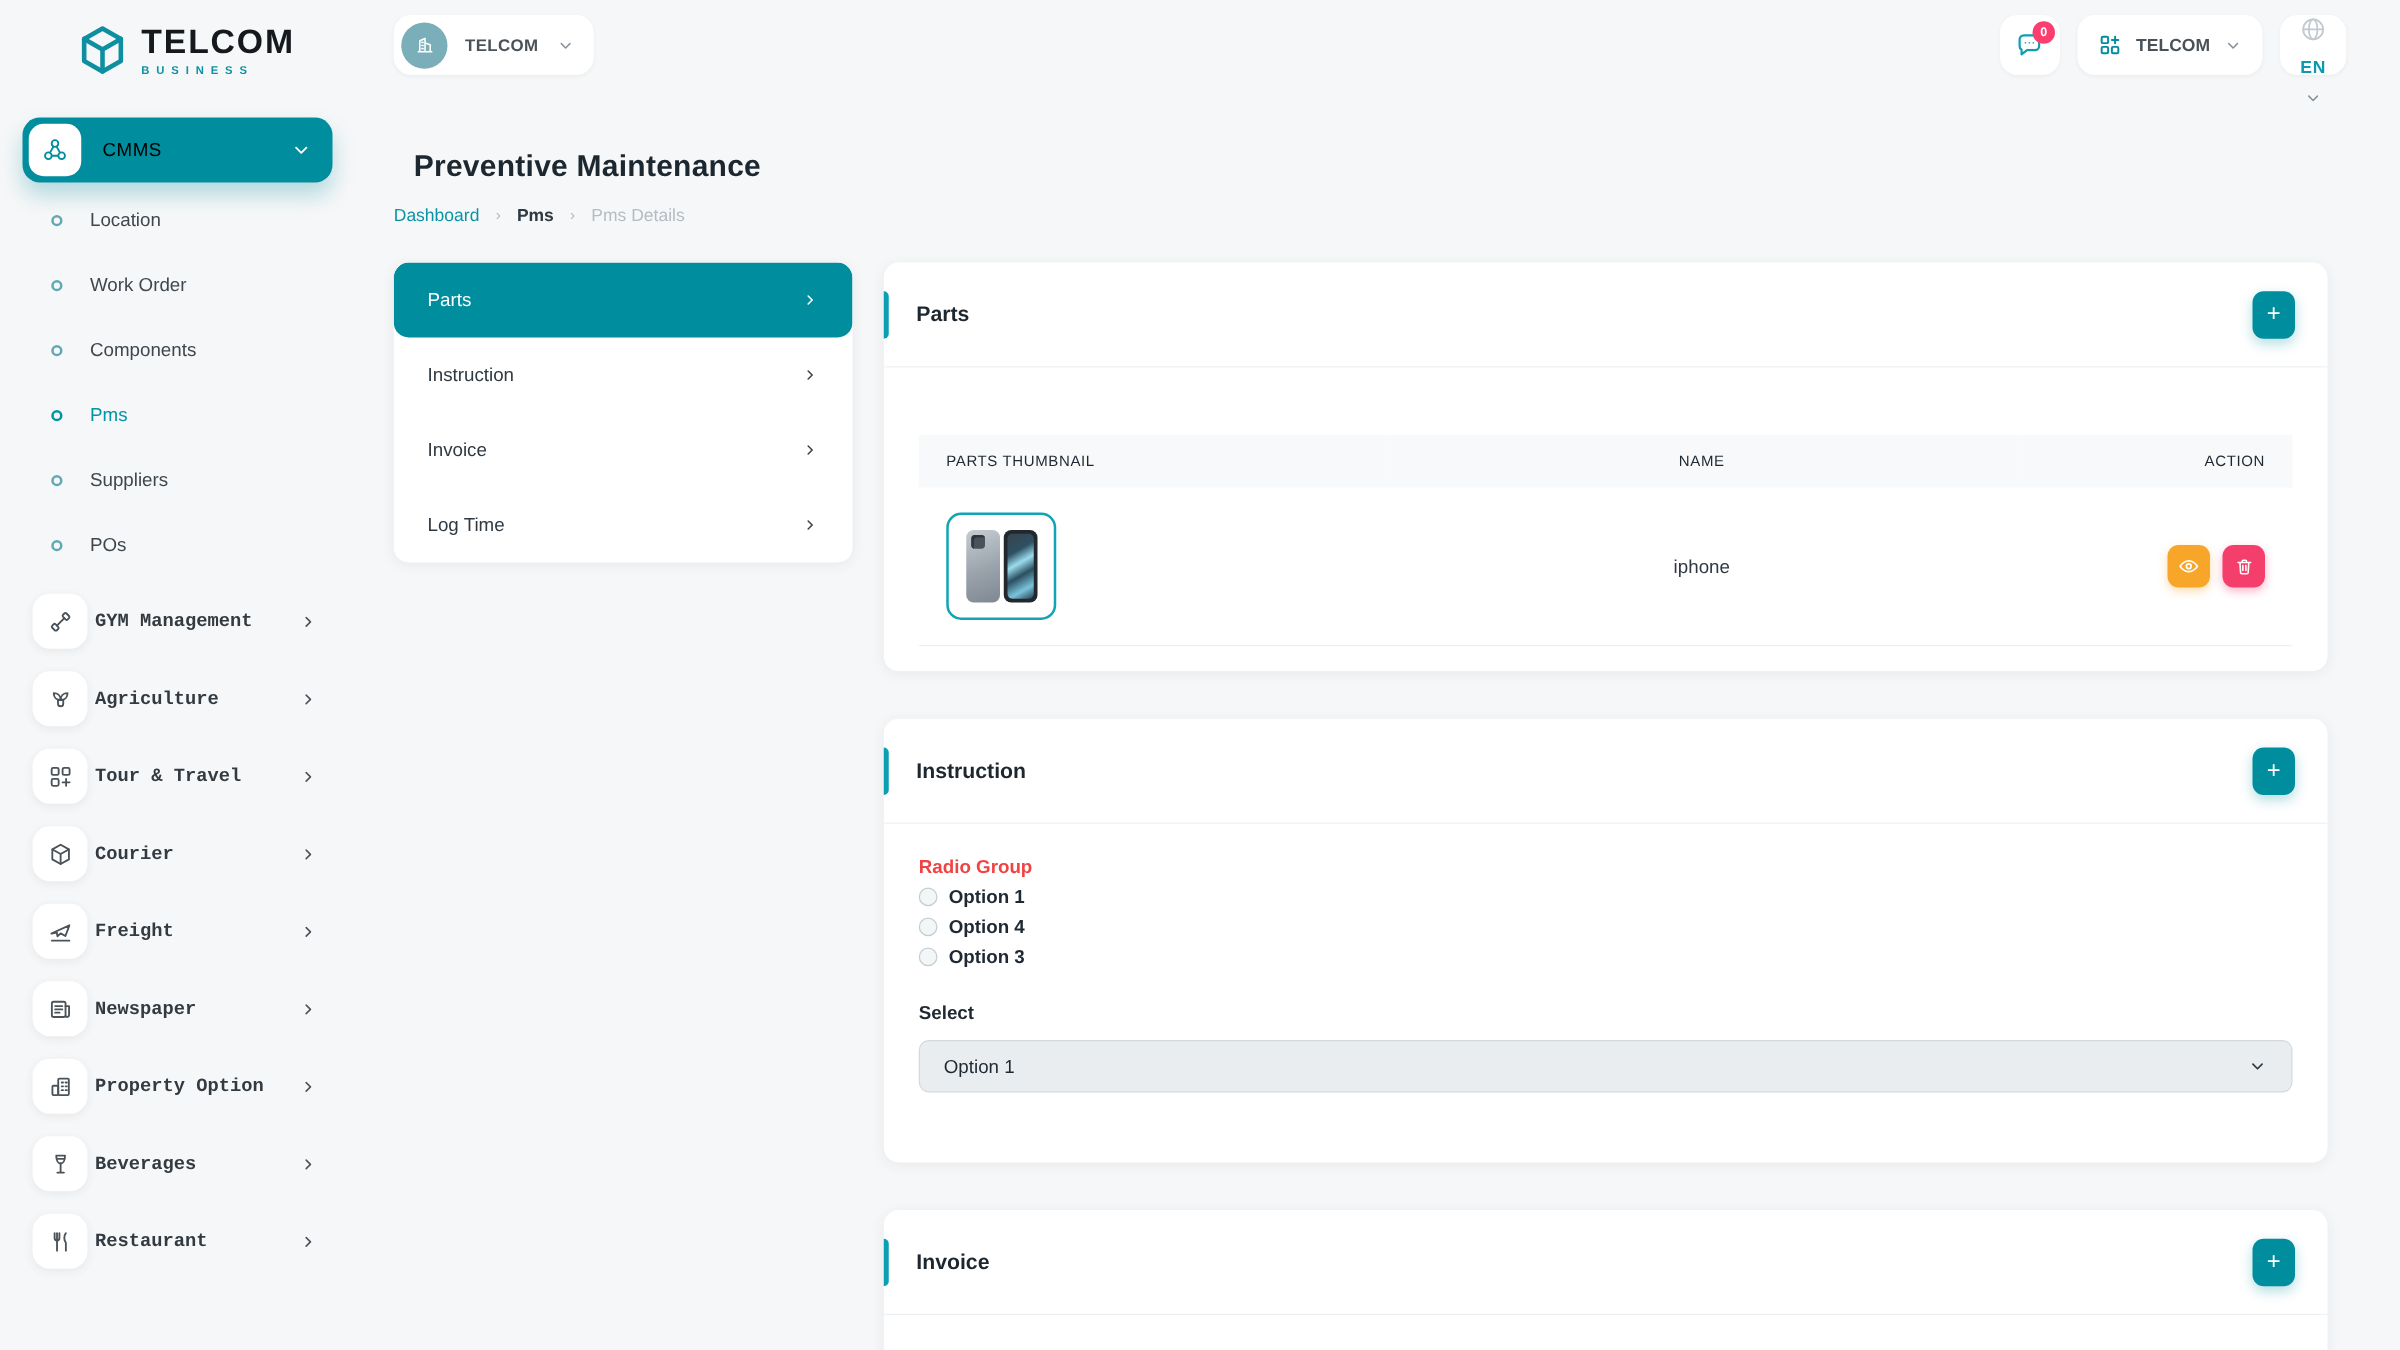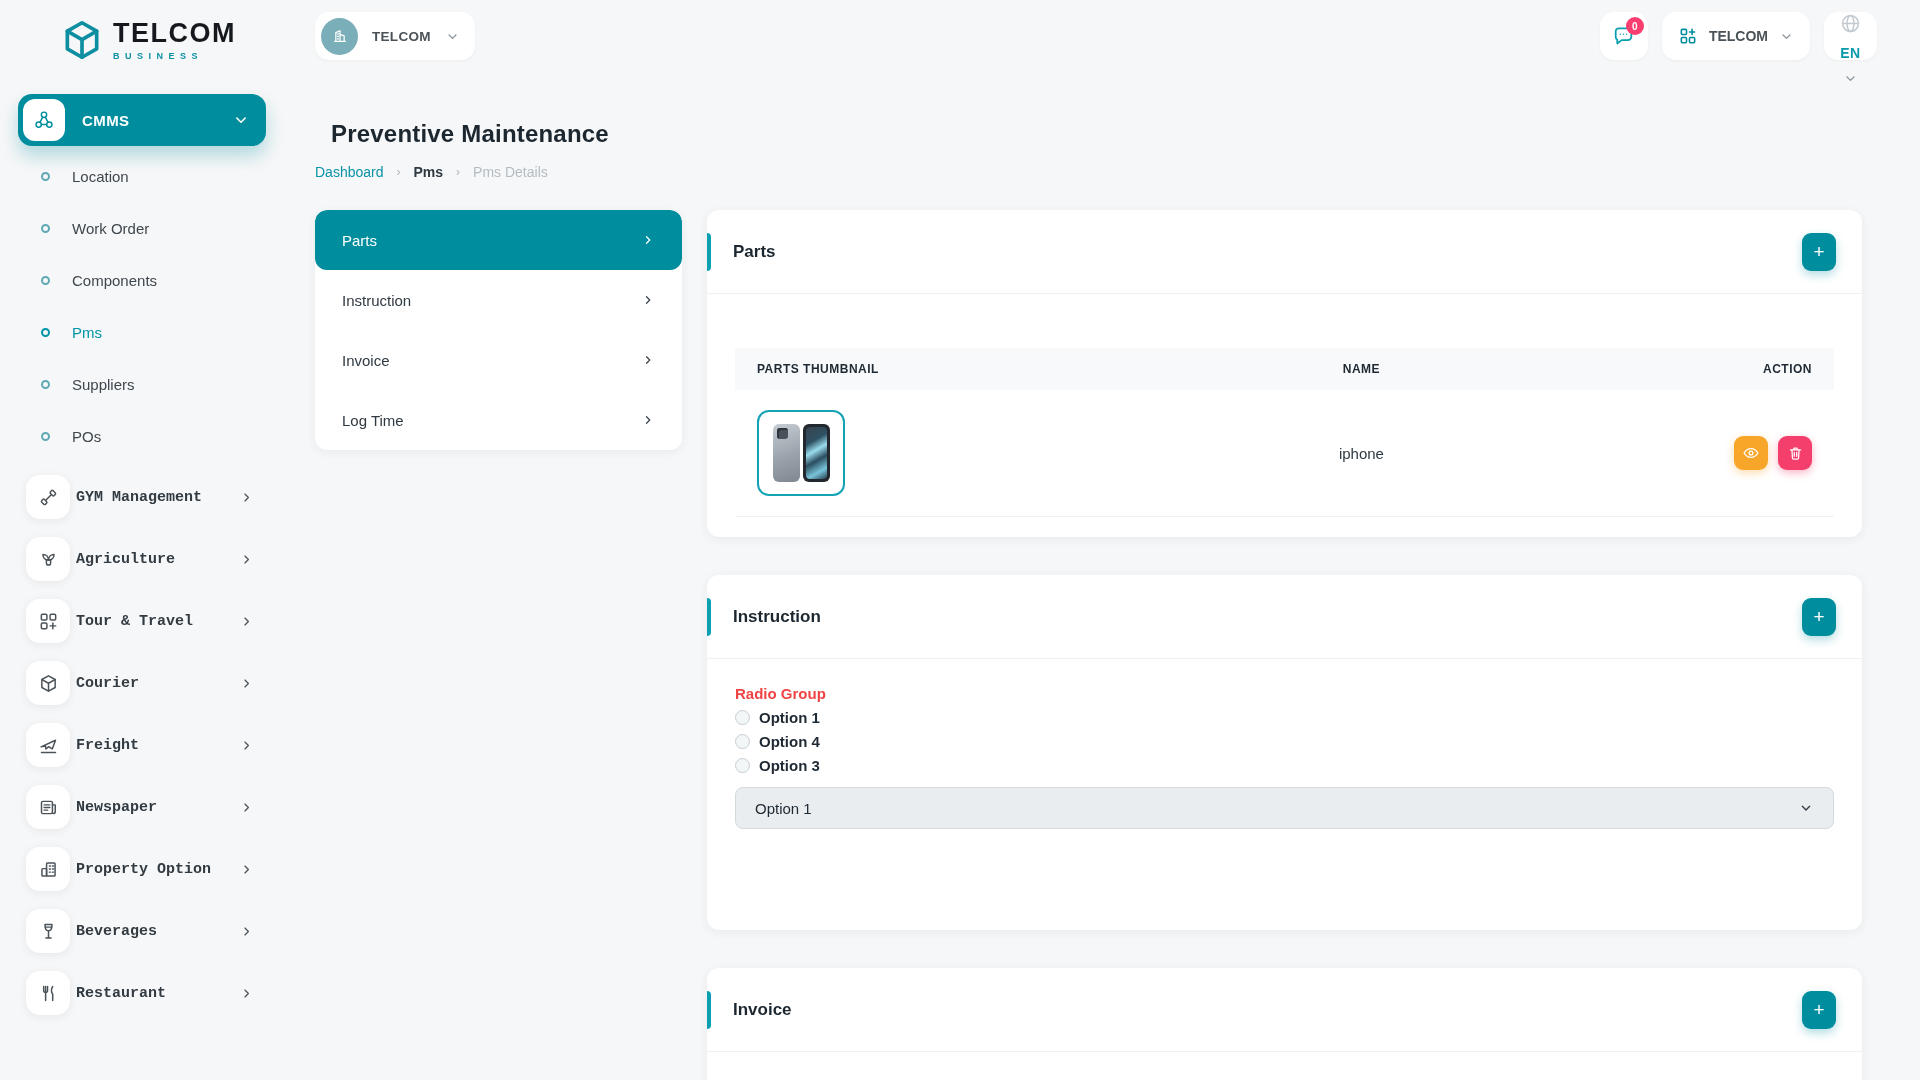--- a/index.html
+++ b/index.html
@@ -22,21 +22,21 @@
 
   
   .sidebar{position:absolute;left:0;top:0;width:284px;height:1080px;}
   .logo{position:absolute;left:60px;top:18px;display:flex;align-items:center;gap:9px;cursor:pointer;}
   .logo-name{font-size:27px;font-weight:800;letter-spacing:1.5px;color:#15191d;line-height:1;}
   .logo-tagline{font-size:9px;font-weight:700;letter-spacing:5.5px;color:#0d91a3;margin-top:4px;}
   .cmms-pill{position:absolute;left:18px;top:94px;width:248px;height:52px;background:var(--teal);
     border-radius:14px;display:flex;align-items:center;padding:0 16px 0 5px;cursor:pointer;
     box-shadow:0 10px 18px rgba(0,141,158,.28);}
   .cmms-iconbox{width:42px;height:42px;background:#fff;border-radius:12px;display:flex;align-items:center;justify-content:center;color:var(--teal);}
-  .cmms-label{flex:1;color:#ffffff;font-weight:700;font-size:15px;margin-left:17px;letter-spacing:.4px;}
+  .cmms-label{flex:1;color:#000000;font-weight:400;font-size:15px;margin-left:17px;letter-spacing:.4px;}
   .cmms-pill .chev{color:#fff;}
 
   .submenu{position:absolute;left:0;top:150px;width:284px;}
   .subitem{height:52px;display:flex;align-items:center;padding-left:41px;cursor:pointer;}
   .subitem .bullet{width:9px;height:9px;border:2px solid #5fa9b4;border-radius:50%;margin-right:22px;flex:none;}
   .subitem .sub-label{font-size:15px;color:#3f474e;}
   .subitem.active .sub-label{color:#0094a6;}
   .subitem.active .bullet{border-color:#0094a6;}
 
   .modules{position:absolute;left:0;top:466px;width:284px;}
@@ -88,21 +88,21 @@
   .card-header{height:84px;display:flex;align-items:center;justify-content:space-between;padding:0 26px;border-bottom:1px solid #eef1f3;}
   .accent{position:absolute;left:0;top:23px;width:4px;height:38px;background:var(--teal-bright);border-radius:0 4px 4px 0;}
   .card-title{font-size:17px;font-weight:700;color:#1c2730;}
   .add-btn{width:34px;height:38px;border-radius:9px;background:var(--teal);color:#fff;display:flex;align-items:center;
     justify-content:center;font-size:19px;font-weight:400;cursor:pointer;box-shadow:0 4px 10px rgba(0,141,158,.3);line-height:1;}
 
   .card-parts{height:327px;}
   .parts-body{padding:54px 28px 0;}
   table{width:100%;border-collapse:collapse;}
   thead tr{background:#f7f9fa;}
-  th{font-size:12px;font-weight:700;letter-spacing:.5px;color:#1f2933;padding:14px 22px;}
+  th{font-size:12px;font-weight:400;letter-spacing:.5px;color:#1f2933;padding:14px 22px;}
   th.col-thumb{text-align:left;width:34%;}
   th.col-name{text-align:center;width:46%;}
   th.col-action{text-align:right;width:20%;}
   td{border-bottom:1px solid #eef1f3;padding:20px 22px;}
   .thumb{width:88px;height:86px;border:2px solid #12a3b4;border-radius:12px;background:#fff;
     display:flex;align-items:center;justify-content:center;gap:3px;cursor:pointer;}
   .phone{width:27px;height:58px;border-radius:6px;position:relative;}
   .phone-back{background:linear-gradient(160deg,#c6cdd3 0%,#9aa3ab 55%,#7f8890 100%);}
   .phone-back::after{content:"";position:absolute;top:4px;left:4px;width:11px;height:11px;border-radius:3px;
     background:#49525a;box-shadow:inset 2px 2px 0 #2e353c;}
@@ -507,20 +507,21 @@
             <span class="radio-label">Option 1</span>
           </div>
           <div class="radio-row">
             <span class="radio"></span>
             <span class="radio-label">Option 4</span>
           </div>
           <div class="radio-row">
             <span class="radio"></span>
             <span class="radio-label">Option 3</span>
           </div>
+          <div class="select-label">Select</div>
           <div class="select">
             <span>Option 1</span>
             <span class="chev">
               <svg class="ico" width="16" height="16" viewBox="0 0 24 24" style="stroke-width:2;">
                   <path d="M6.5 9.5L12 15l5.5-5.5"></path>
                 </svg>
             </span>
           </div>
         </div>
       </section>

